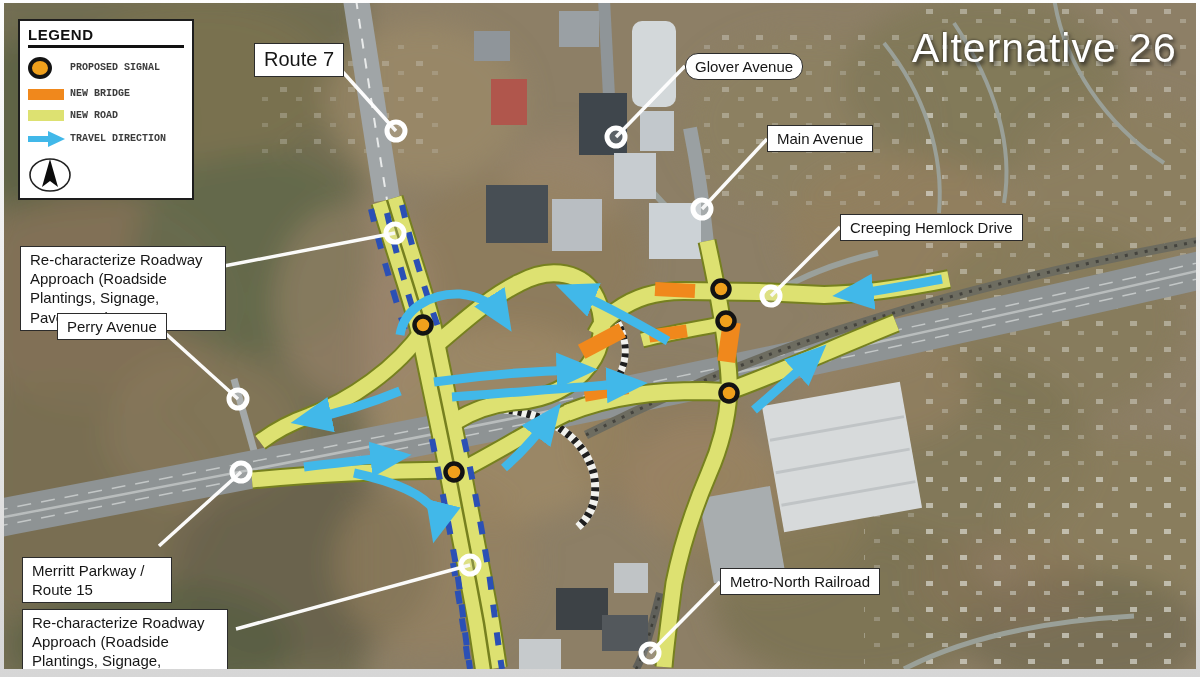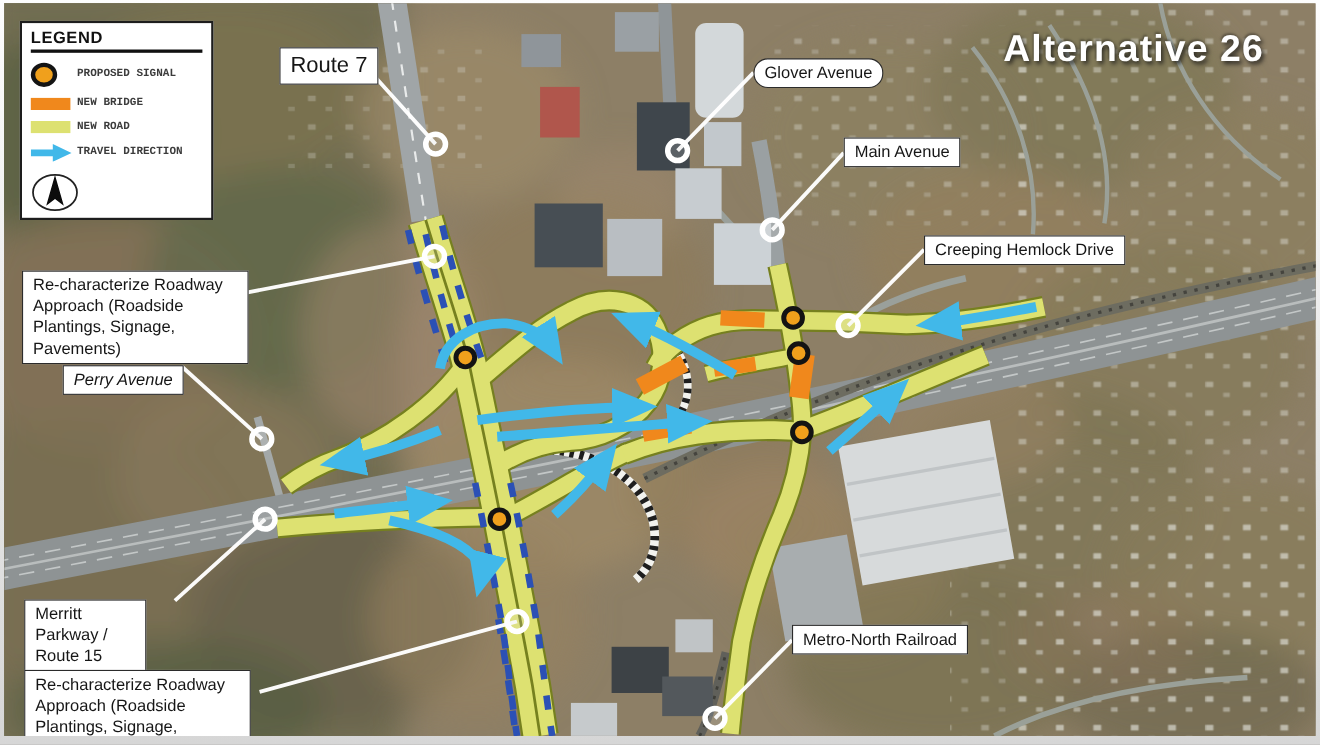--- a/index.html
+++ b/index.html
@@ -4,21 +4,21 @@
 <style>
   html,body{margin:0;padding:0;background:#bfbfbf;font-family:"Liberation Sans",sans-serif;}
   .stage{position:relative;width:1200px;height:677px;background:linear-gradient(#fdfdfd,#d6d6d6);overflow:hidden;}
   .map-wrap{position:absolute;left:4px;top:3px;right:4px;bottom:8px;overflow:hidden;background:#8d7f66;}
   svg{display:block}
   
   .callout{position:absolute;background:#ffffff;border:1.6px solid #2b2b2b;color:#161616;
            font-size:15px;line-height:1.28;padding:3px 9px;box-sizing:border-box;white-space:nowrap;}
   .callout.multi{white-space:normal;}
   
-  .alt-title{position:absolute;left:908px;top:22px;font-size:34px;font-weight:bold;color:#ffffff;
+  .alt-title{position:absolute;left:908px;top:22px;font-size:41px;font-weight:normal;color:#ffffff;
              text-shadow:2px 3px 4px rgba(20,20,20,.75), -1px -1px 2px rgba(20,20,20,.35);letter-spacing:1px;}
   
   .legend{position:absolute;left:14px;top:16px;width:176px;background:#ffffff;border:2px solid #1d1d1d;
           padding:5px 8px 4px 8px;box-sizing:border-box;}
   .legend-title{font-size:15px;font-weight:bold;color:#111;letter-spacing:.5px;
                 border-bottom:3px solid #111;padding-bottom:2px;margin-bottom:9px;}
   .legend-row{display:flex;align-items:center;margin-bottom:9px;}
   .legend-sym{width:42px;flex:0 0 42px;display:flex;justify-content:flex-start;align-items:center;}
   .legend-lab{font-size:10px;font-weight:bold;color:#3c3c3c;line-height:1.25;font-family:Liberation Mono, monospace;}
   .sym-signal{width:16px;height:14px;border-radius:50%;background:#f0a01c;border:4px solid #141414;}
@@ -235,22 +235,22 @@
           <circle cx="466" cy="562" r="9"></circle>
       <circle cx="646" cy="650" r="9"></circle>
     </g>
   </svg>
 
   <div class="callout" style="left:250px;top:40px;font-size:20px;">Route 7</div>
   <div class="callout" style="left:681px;top:50px;border-radius:13px;">Glover Avenue</div>
   <div class="callout" style="left:763px;top:122px;">Main Avenue</div>
   <div class="callout" style="left:836px;top:211px;">Creeping Hemlock Drive</div>
   <div class="callout multi" style="left:16px;top:243px;width:206px;">Re-characterize Roadway Approach (Roadside Plantings, Signage, Pavements)</div>
-  <div class="callout" style="left:53px;top:329px;font-style:italic;">Perry Avenue</div>
-  <div class="callout multi" style="left:18px;top:542px;width:111px;">Merritt Parkway / Route 15</div>
+  <div class="callout" style="left:53px;top:310px;">Perry Avenue</div>
+  <div class="callout multi" style="left:18px;top:554px;width:150px;">Merritt Parkway / Route 15</div>
   <div class="callout multi" style="left:18px;top:606px;width:206px;">Re-characterize Roadway Approach (Roadside Plantings, Signage, Pavements)</div>
   <div class="callout" style="left:716px;top:565px;">Metro-North Railroad</div>
 
   <div class="alt-title">Alternative 26</div>
 
   <div class="legend">
     <div class="legend-title">LEGEND</div>
 
     <div class="legend-row">
       <span class="legend-sym">

